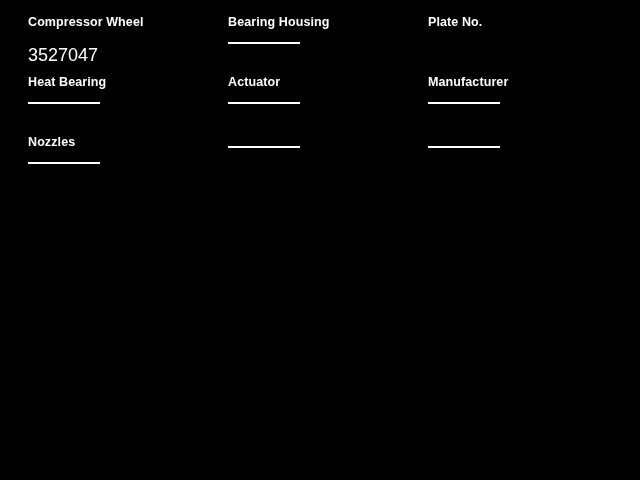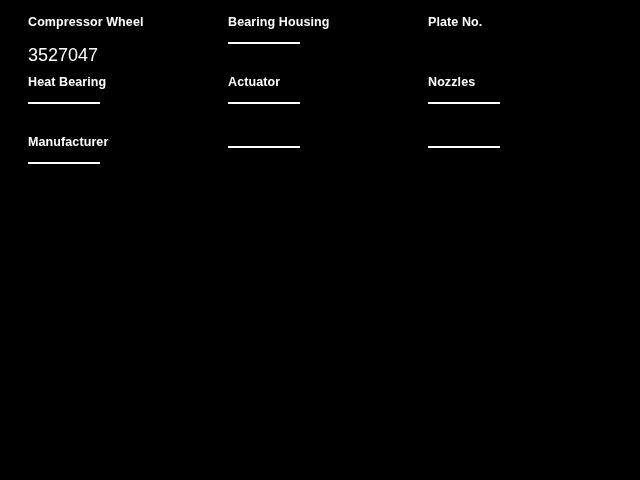--- a/index.html
+++ b/index.html
@@ -67,25 +67,25 @@
     </div>
     <div class="field">
       <div class="field-label">Heat Bearing</div>
       <div class="field-value empty"></div>
     </div>
     <div class="field">
       <div class="field-label">Actuator</div>
       <div class="field-value empty"></div>
     </div>
     <div class="field">
-      <div class="field-label">Nozzles</div>
+      <div class="field-label">Manufacturer</div>
       <div class="field-value empty"></div>
     </div>
     <div class="field">
-      <div class="field-label">Manufacturer</div>
+      <div class="field-label">Nozzles</div>
       <div class="field-value empty"></div>
     </div>
     <div class="field">
       <div class="field-value empty"></div>
     </div>
     <div class="field">
       <div class="field-value empty"></div>
     </div>
   </div>
 

